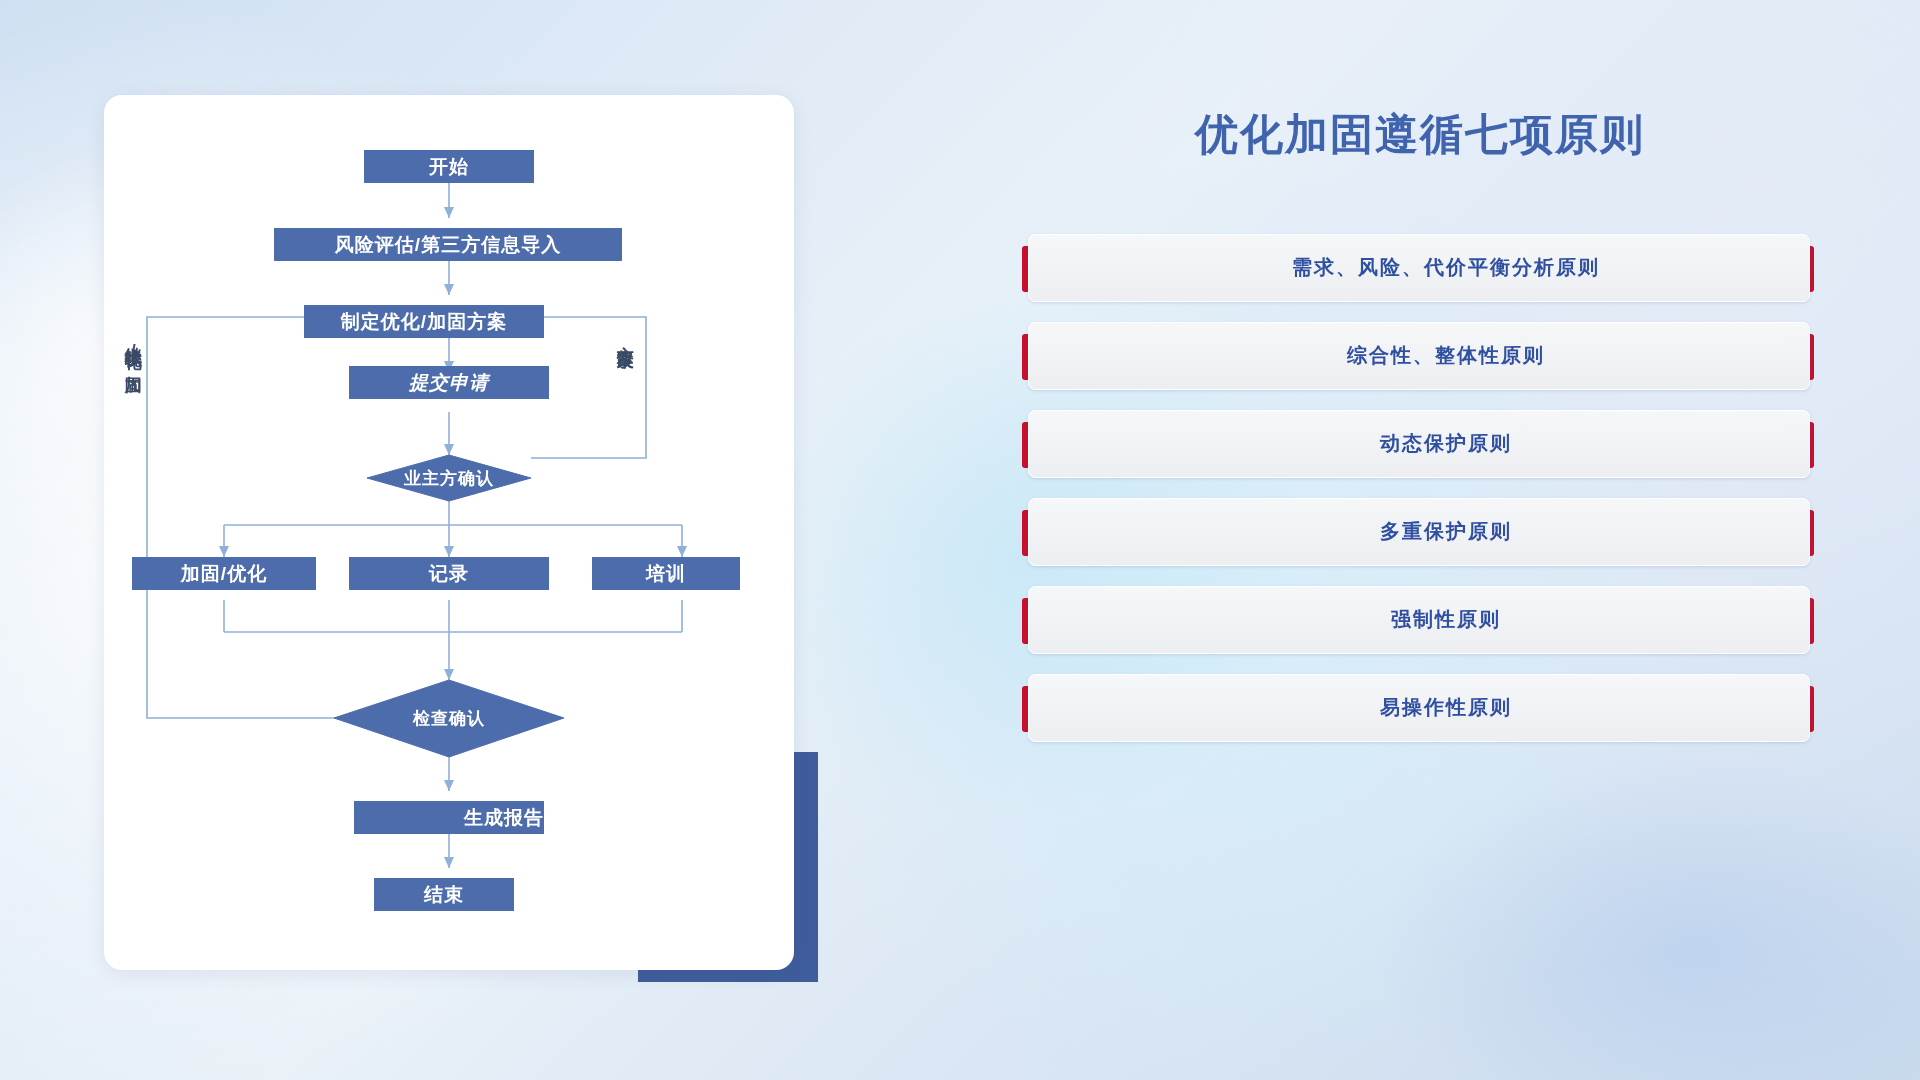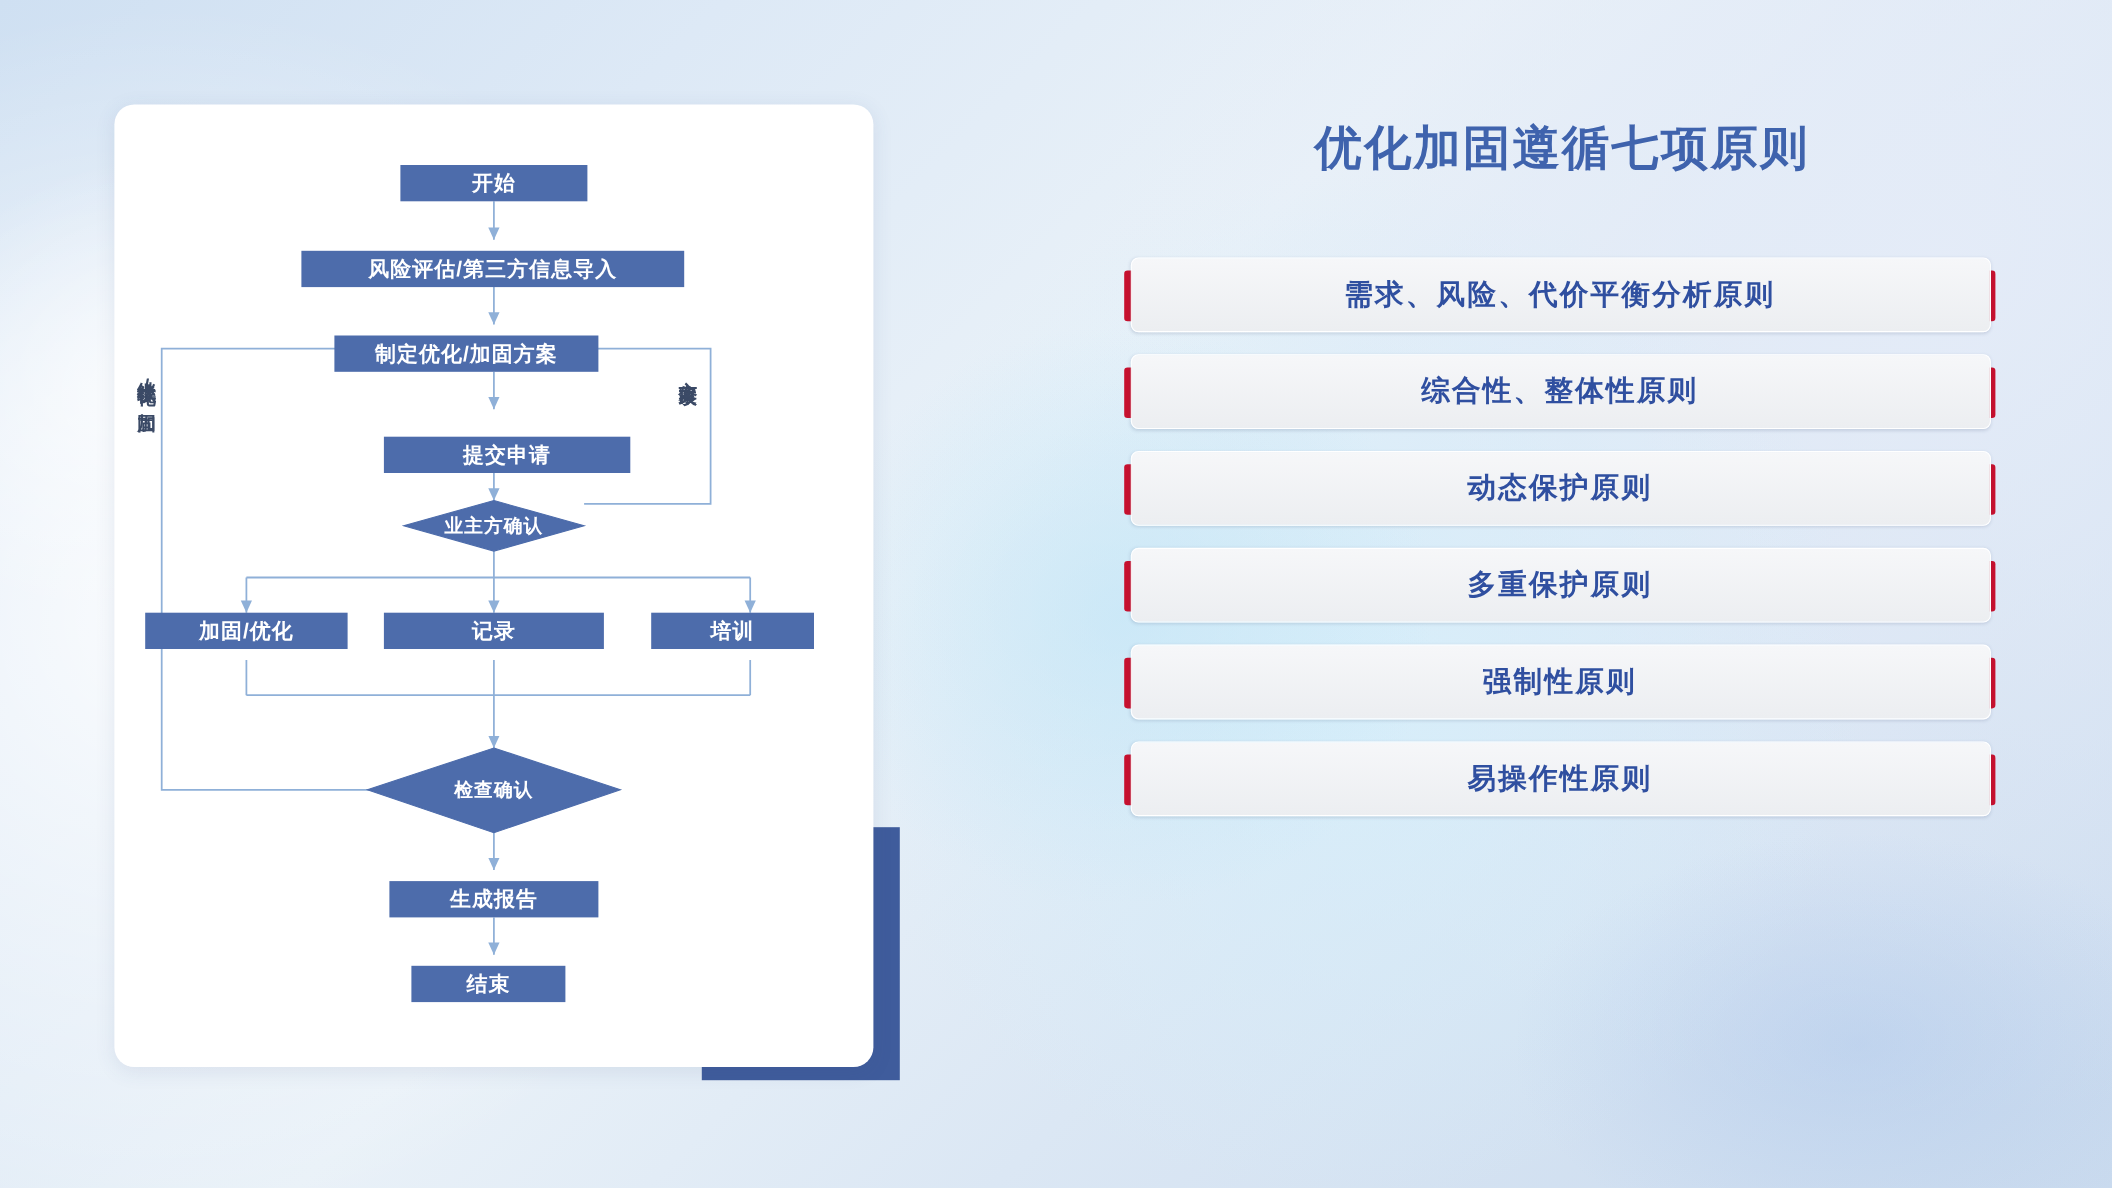--- a/index.html
+++ b/index.html
@@ -146,24 +146,25 @@
     background: #c7102e;
     border-radius: 0 3px 3px 0;
   }
   .principle .ptext {
     position: absolute;
     left: 6px; top: 4px;
     width: 780px; height: 66px;
     display: flex;
     align-items: center;
     justify-content: center;
-    font-size: 26px;
+    font-size: 20px;
     font-weight: bold;
     color: #2f4fa0;
     letter-spacing: 2px;
+    padding-left: 28px;
   }
 </style>
 </head>
 <body>
 
 <div id="slide">
 
   <div class="streak s1"></div>
   <div class="streak s2"></div>
   <div class="streak s3"></div>
@@ -226,21 +227,21 @@
     </div>
 
     <div class="node-box" style="left:170px; top:133px; width:348px; height:33px;">
       <span>风险评估/第三方信息导入</span>
     </div>
 
     <div class="node-box" style="left:200px; top:210px; width:240px; height:33px;">
       <span>制定优化/加固方案</span>
     </div>
 
-    <div class="node-box" style="left:245px; top:302px; width:224px; height:33px;">
+    <div class="node-box" style="left:245px; top:271px; width:200px; height:33px;font-style:italic;">
       <span>提交申请</span>
     </div>
 
     <div class="node-diamond-label" style="left:263px; top:370px; width:164px; height:26px;">
       <span>业主方确认</span>
     </div>
 
     <div class="node-box" style="left:28px; top:462px; width:184px; height:33px;">
       <span>加固/优化</span>
     </div>
@@ -250,21 +251,21 @@
     </div>
 
     <div class="node-box" style="left:488px; top:462px; width:148px; height:33px;">
       <span>培训</span>
     </div>
 
     <div class="node-diamond-label" style="left:263px; top:610px; width:164px; height:26px;">
       <span>检查确认</span>
     </div>
 
-    <div class="node-box" style="left:250px; top:706px; width:190px; height:33px;">
+    <div class="node-box" style="left:250px; top:706px; width:190px; height:33px;justify-content:flex-end;">
       <span>生成报告</span>
     </div>
 
     <div class="node-box" style="left:270px; top:783px; width:140px; height:33px;">
       <span>结束</span>
     </div>
 
     <div class="edge-label" style="left:20px; top:238px; height:140px;">
       <span>继续优化/加固</span>
     </div>

